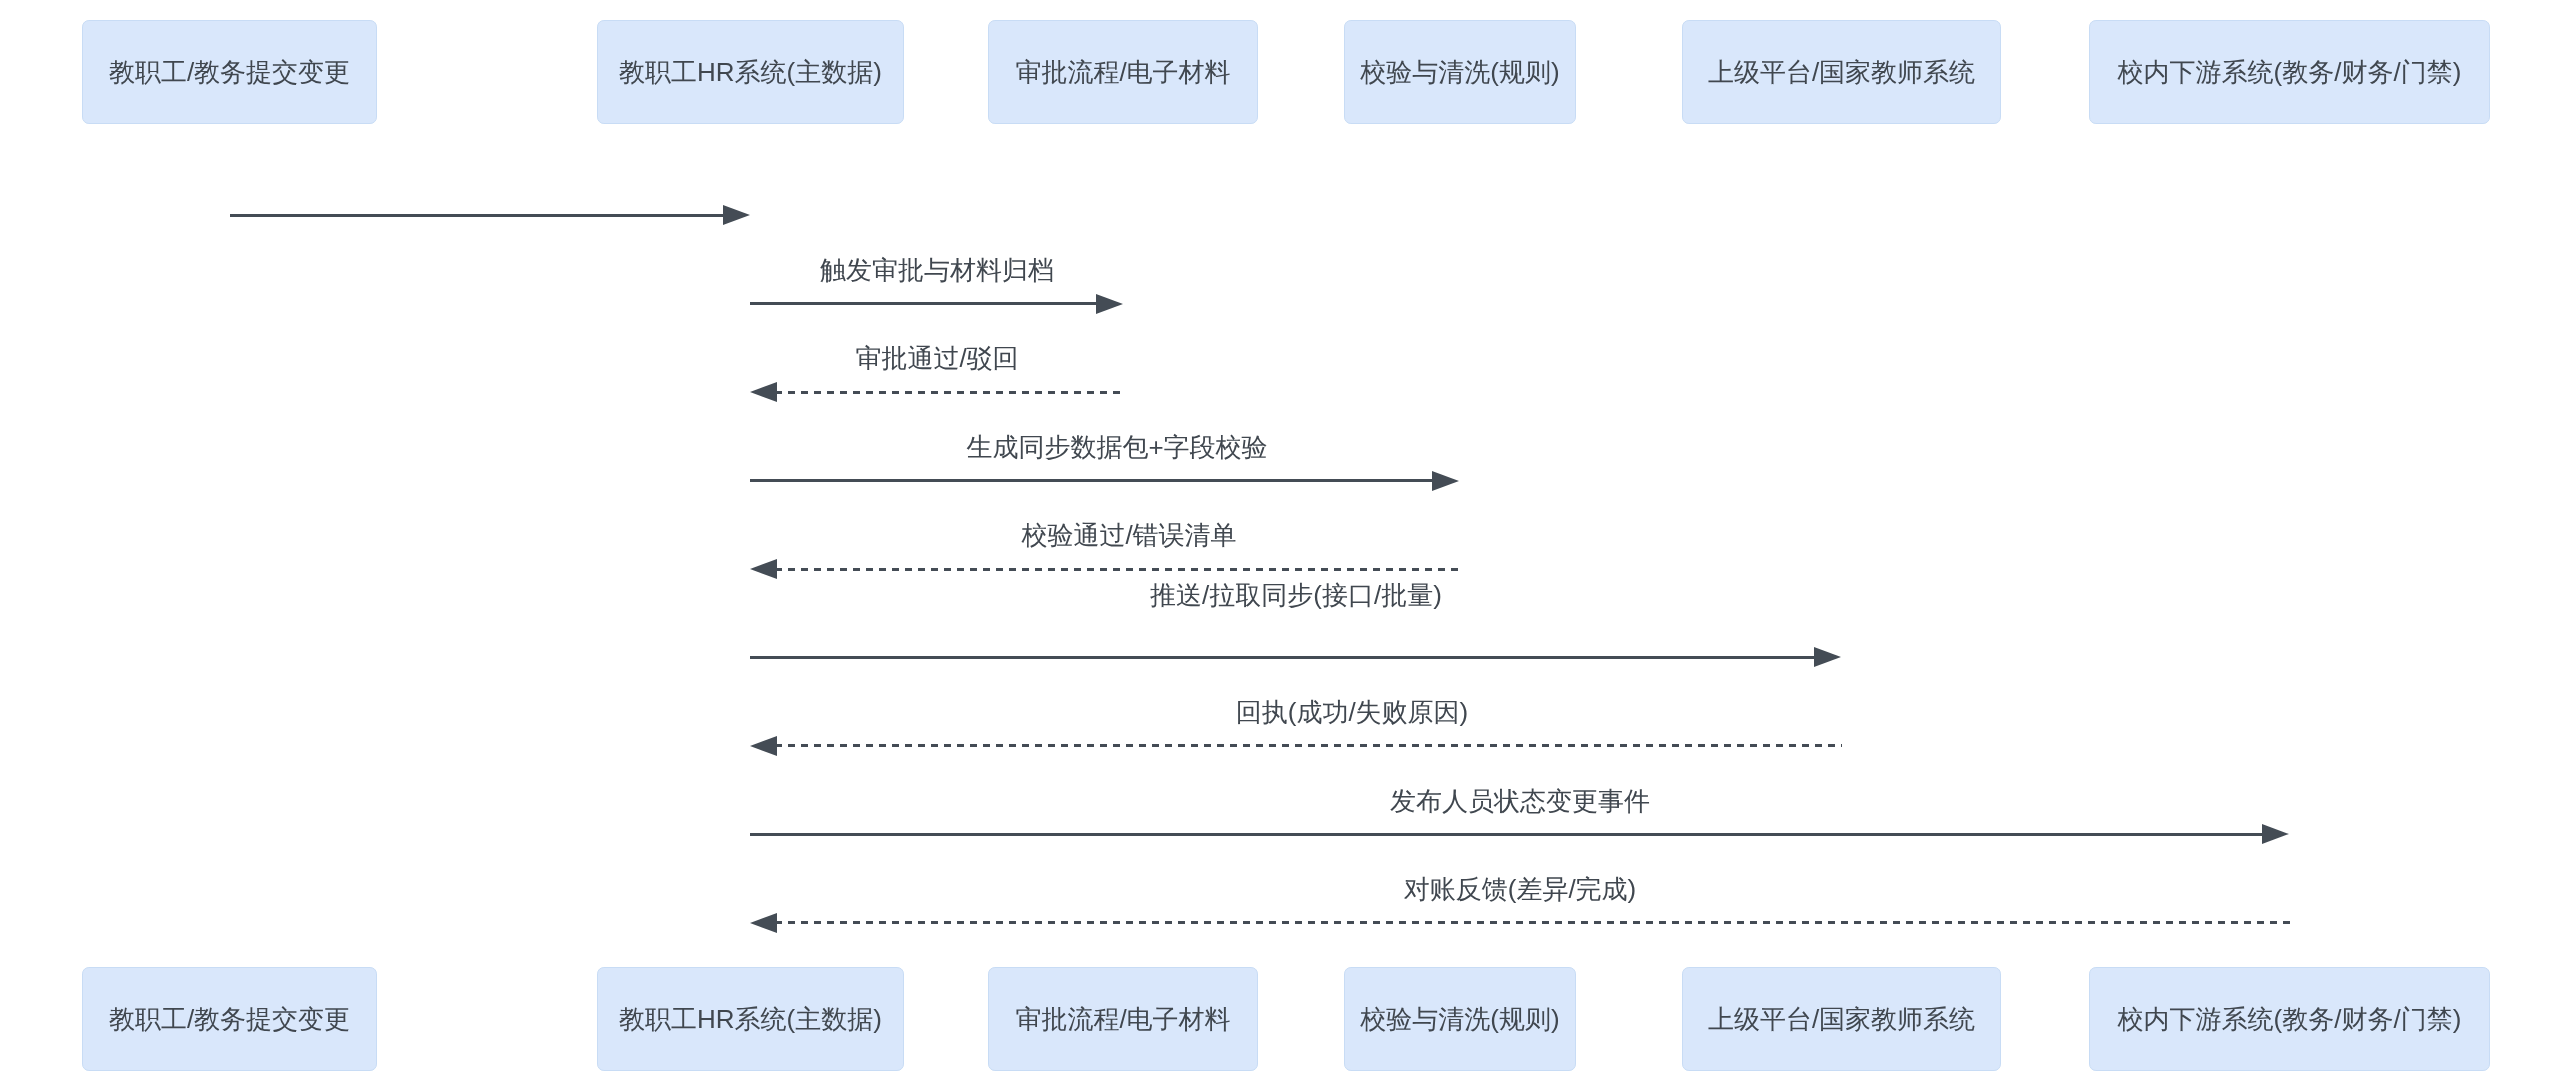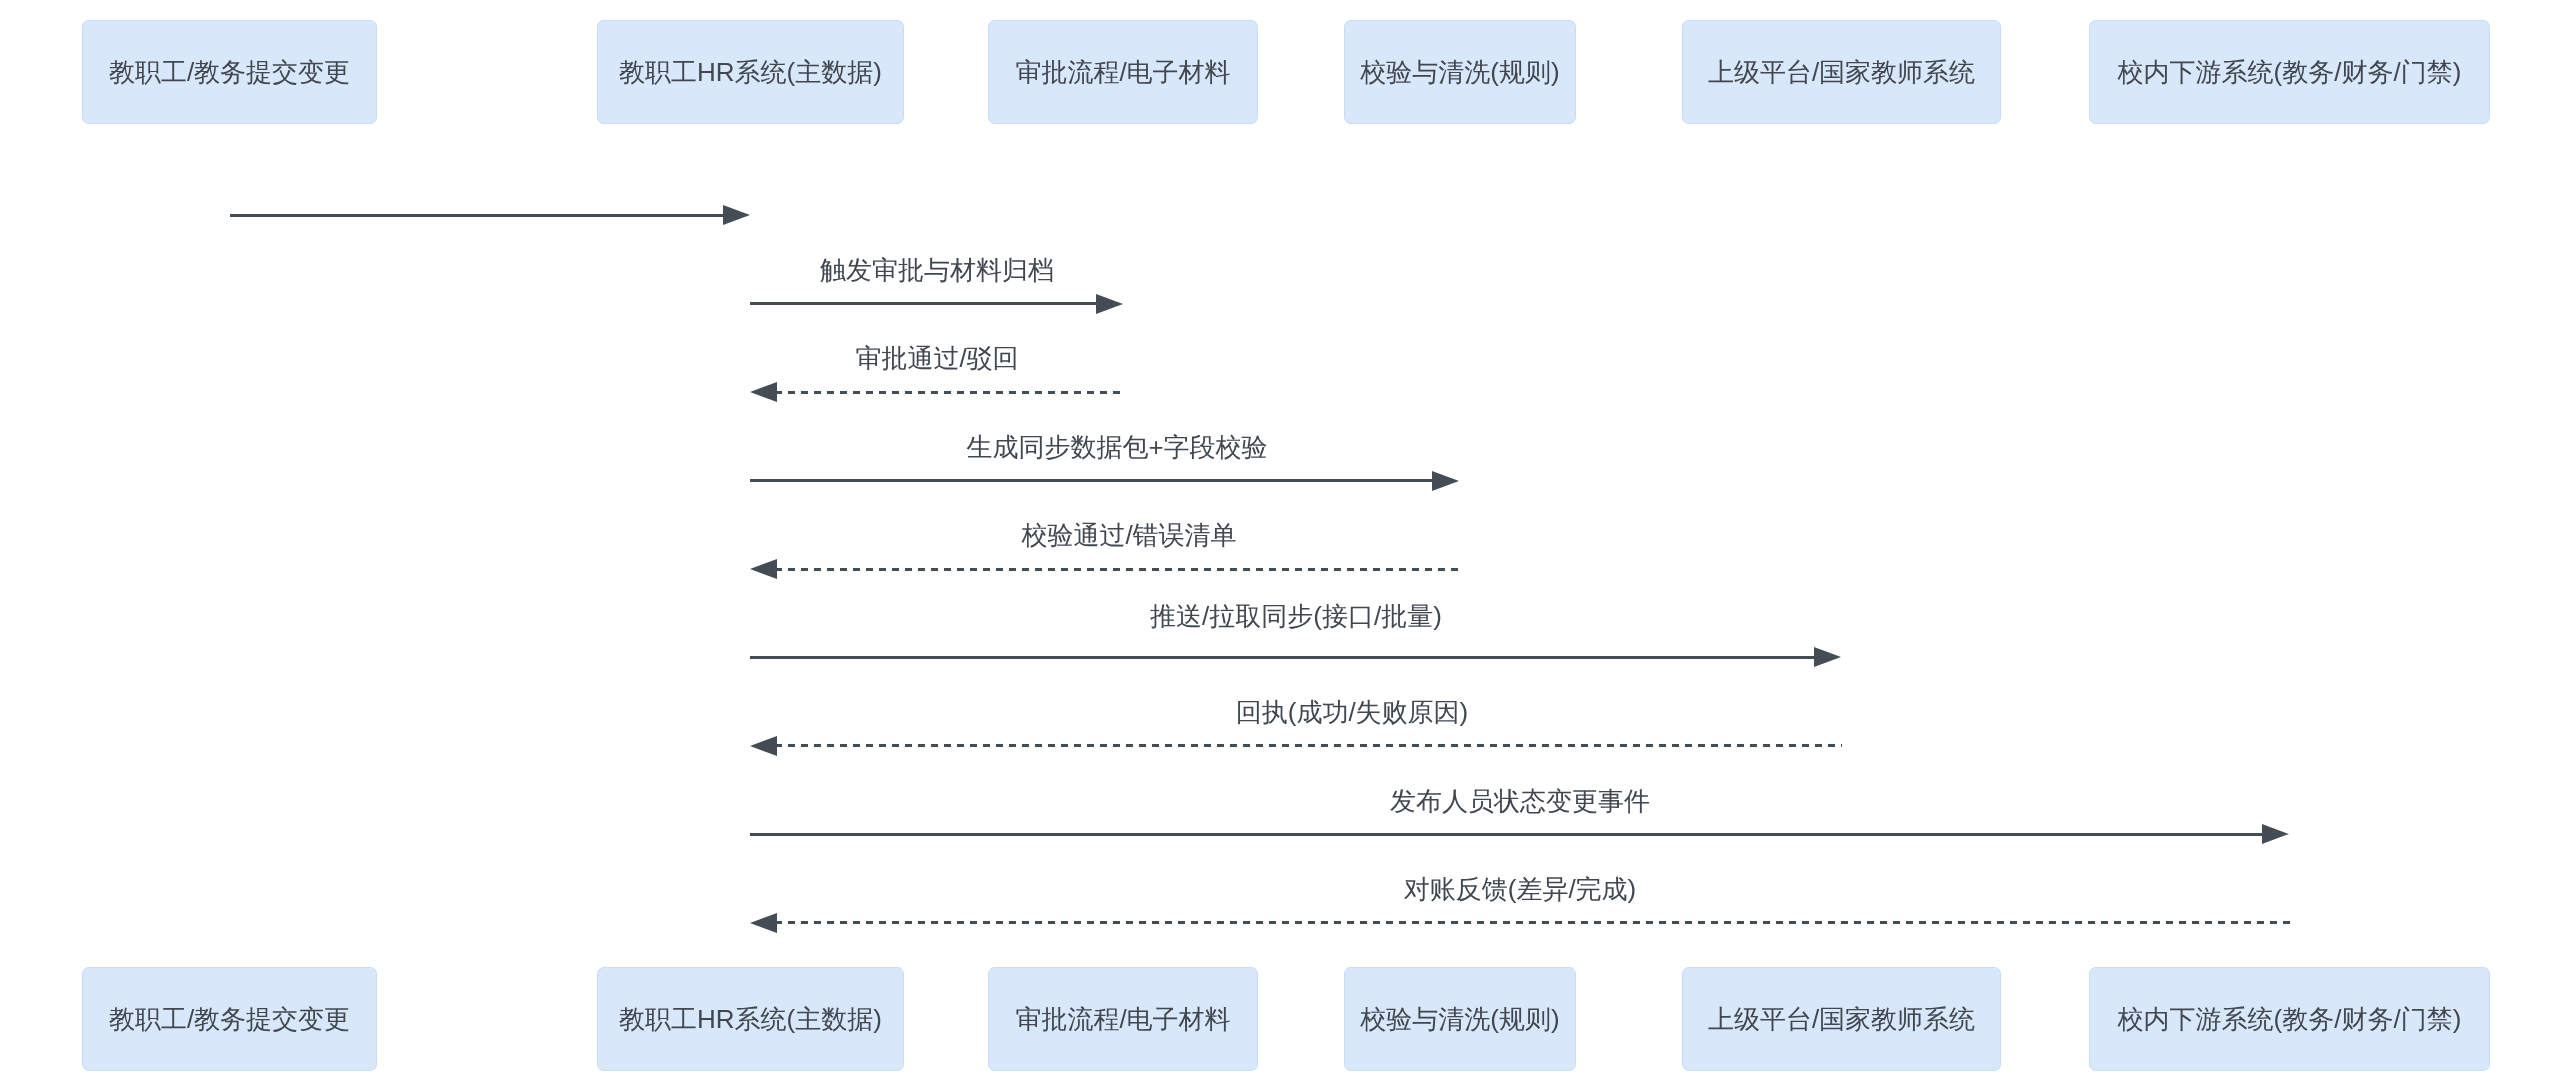--- a/index.html
+++ b/index.html
@@ -102,21 +102,21 @@
     <div class="arrowhead right" style="left: 1096px; top: 294px;"></div>
     <div class="msg-label" style="left: 937px; top: 343px;">审批通过/驳回</div>
     <div class="msg-line-dashed" style="left: 775px; width: 349px; top: 391px;"></div>
     <div class="arrowhead left" style="left: 750px; top: 382px;"></div>
     <div class="msg-label" style="left: 1069px; top: 432px; margin-left: 48px;">生成同步数据包+字段校验</div>
     <div class="msg-line-solid" style="left: 750px; width: 685px; top: 479px;"></div>
     <div class="arrowhead right" style="left: 1432px; top: 471px;"></div>
     <div class="msg-label" style="left: 1105px; top: 520px; margin-left: 24px;">校验通过/错误清单</div>
     <div class="msg-line-dashed" style="left: 775px; width: 685px; top: 568px;"></div>
     <div class="arrowhead left" style="left: 750px; top: 559px;"></div>
-    <div class="msg-label" style="left: 1296px; top: 601px;">推送/拉取同步(接口/批量)</div>
+    <div class="msg-label" style="left: 1296px; top: 580px;">推送/拉取同步(接口/批量)</div>
     <div class="msg-line-solid" style="left: 750px; width: 1067px; top: 656px;"></div>
     <div class="arrowhead right" style="left: 1814px; top: 647px;"></div>
     <div class="msg-label" style="left: 1352px; top: 697px;">回执(成功/失败原因)</div>
     <div class="msg-line-dashed" style="left: 775px; width: 1067px; top: 744px;"></div>
     <div class="arrowhead left" style="left: 750px; top: 736px;"></div>
     <div class="msg-label" style="left: 1520px; top: 786px;">发布人员状态变更事件</div>
     <div class="msg-line-solid" style="left: 750px; width: 1515px; top: 833px;"></div>
     <div class="arrowhead right" style="left: 2262px; top: 824px;"></div>
     <div class="msg-label" style="left: 1520px; top: 874px;">对账反馈(差异/完成)</div>
     <div class="msg-line-dashed" style="left: 775px; width: 1515px; top: 921px;"></div>

